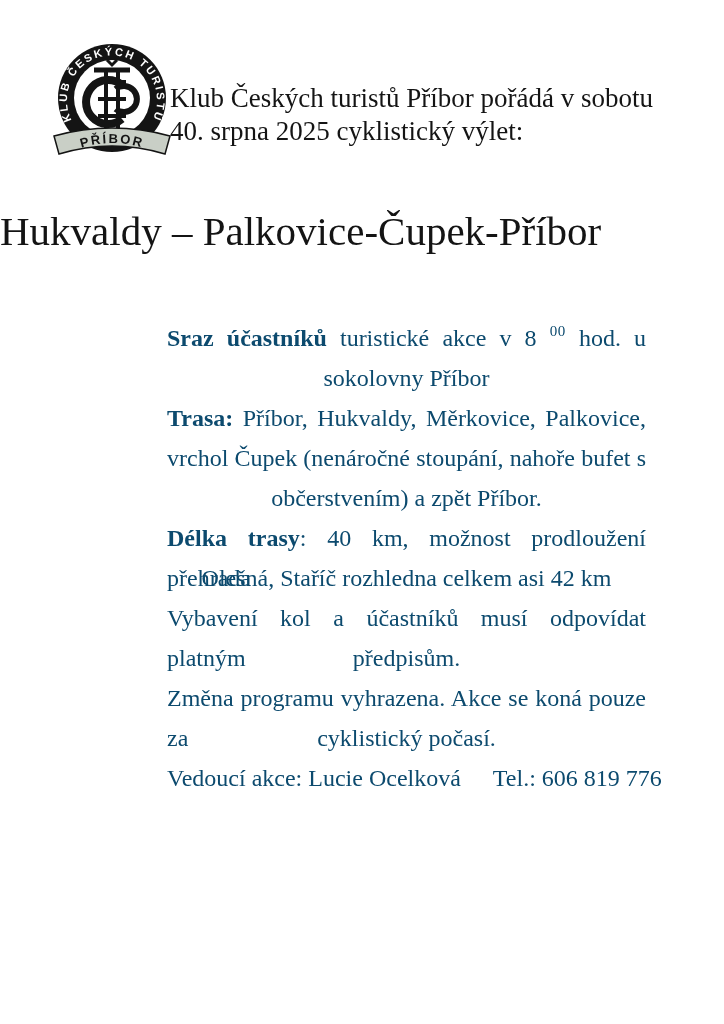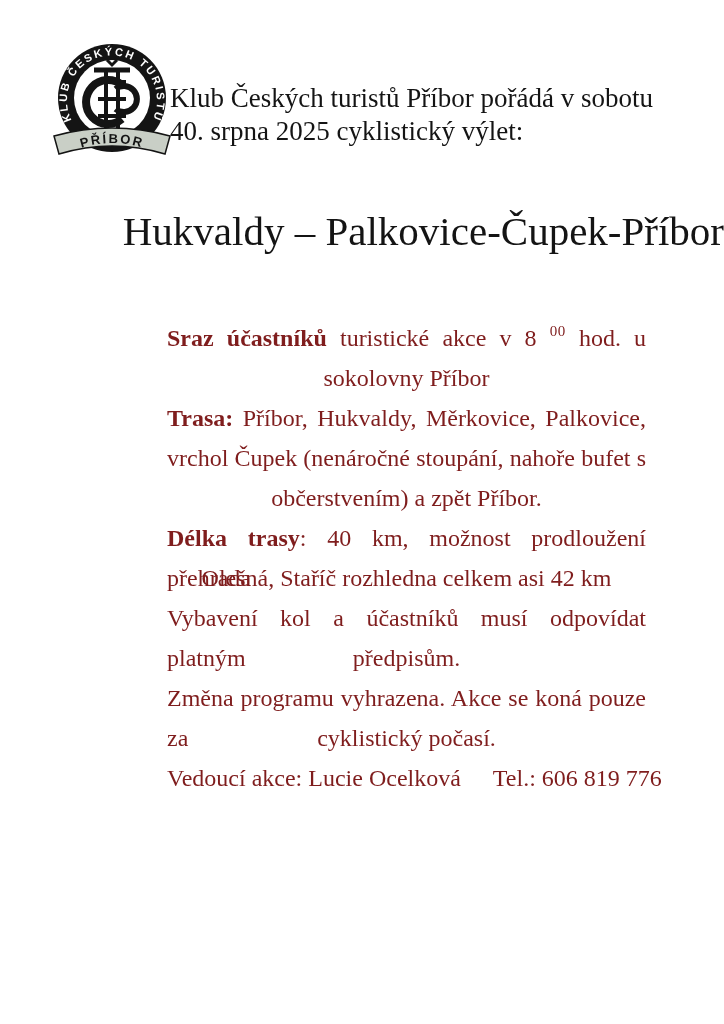--- a/index.html
+++ b/index.html
@@ -17,29 +17,29 @@
     position:absolute; left:50px; top:42px;
     width:124px; height:120px;
   }
   .header-text {
     position:absolute; left:170px; top:82px; width:486px;
     font-size:27px; line-height:33px;
     color:#141414;
   }
   .title {
     position:absolute; left:0; top:206px; width:724px;
-    text-align:right;
+    text-align:left;
     font-size:41px; line-height:50px;
     color:#141414;
     white-space:nowrap;
   }
   .body-text {
     position:absolute; left:167px; top:318px; width:479px;
     font-size:24px;
-    color:#7f1d1d;
+    color:#0c4a6e;
   }
   .paragraph { margin:0; }
   .line {
     display:block;
     line-height:40px;
     height:40px;
     text-align:center;
     white-space:nowrap;
   }
   .line.just {

